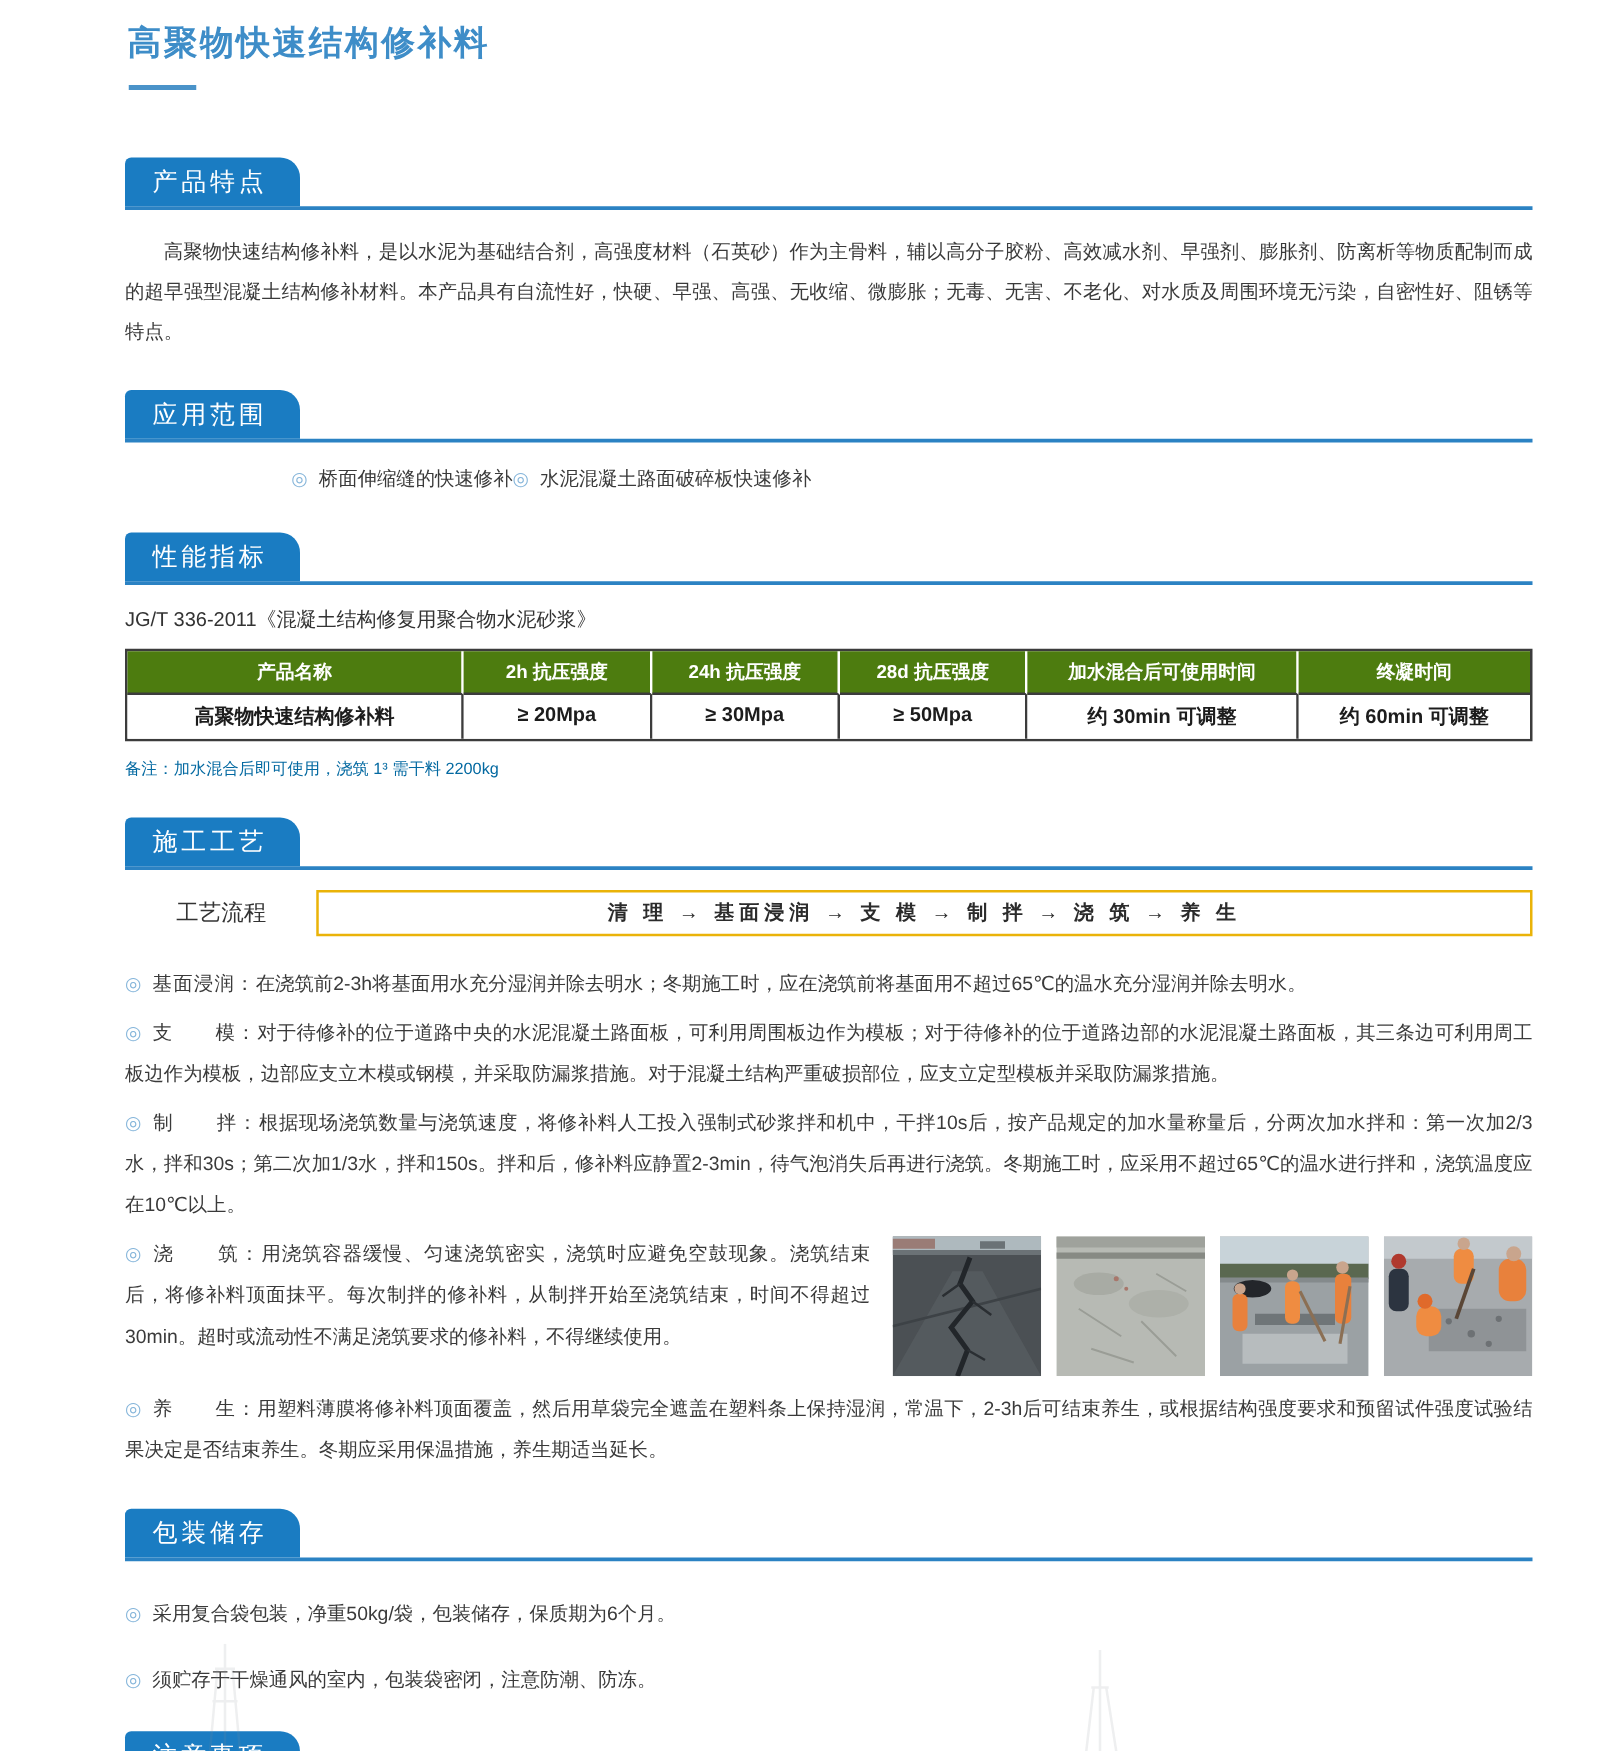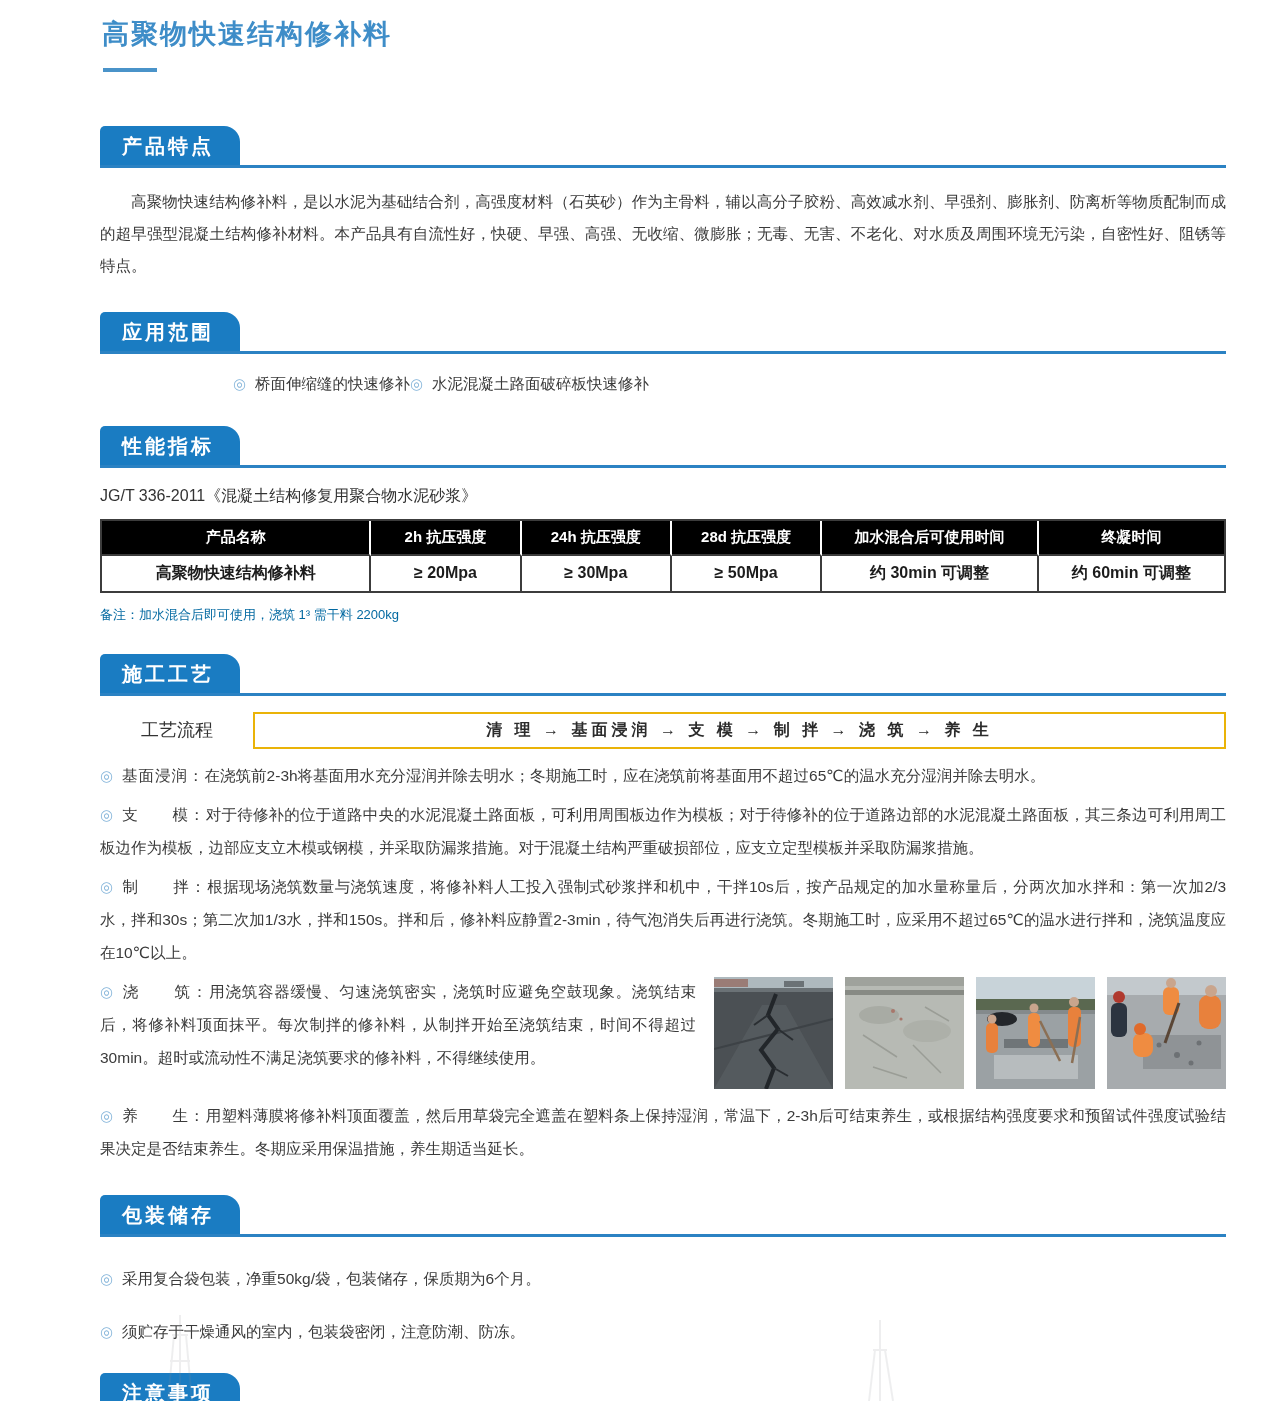--- a/index.html
+++ b/index.html
@@ -12,21 +12,21 @@
   .page{padding:16px 53px 0 100px;position:relative;}
 
   
   .doc-title{font-size:27px;font-weight:700;color:#3e8dc8;letter-spacing:2px;margin:0 0 16px 2px;}
   .title-dash{width:54px;height:4px;background:#4a93c9;margin:0 0 54px 3px;}
 
   
   .sec-head{border-bottom:3px solid #2b82c3;line-height:0;}
   .sec-badge{
     display:inline-block;background:#1a7cc2;color:#fff;
-    font-size:20px;font-weight:700;letter-spacing:3px;
+    font-size:20px;font-weight:400;letter-spacing:3px;
     padding:9px 26px 8px 22px;border-radius:5px 16px 0 0;line-height:1.1;
   }
   .section{margin-top:30px;}
 
   
   .features-p{
     margin:18px 0 0 0;font-size:15.5px;line-height:32px;color:#3a3a3a;
     text-align:justify;text-indent:2em;
   }
 
@@ -35,40 +35,40 @@
   .bullet-line{font-size:15.5px;color:#3a3a3a;line-height:1.5;}
 
   
   .app-row{display:flex;margin-top:18px;}
   .app-item:first-child{width:310px;text-align:right;}
 
   
   .std-caption{margin-top:18px;text-align:left;font-size:16px;color:#333;}
   table.perf{width:100%;border-collapse:separate;border-spacing:0;margin-top:12px;border:2px solid #3c3c3c;}
   table.perf th{
-    background:#000000;color:#fff;font-size:15px;font-weight:600;
+    background:#4d7c0f;color:#fff;font-size:15px;font-weight:600;
     padding:7px 4px;border-right:2px solid #fff;border-bottom:2px solid #3c3c3c;white-space:nowrap;
   }
   table.perf th:last-child{border-right:none;}
   table.perf td{
     background:#fff;color:#1c1c1c;font-size:16px;font-weight:600;text-align:center;
     padding:7px 4px;border-right:2px solid #3c3c3c;white-space:nowrap;
   }
   table.perf td:last-child{border-right:none;}
   .perf-note{margin-top:13px;font-size:13px;color:#0369a1;}
 
   
   .flow-row{display:flex;align-items:center;margin-top:16px;margin-left:41px;}
   .flow-label{width:112px;font-size:18px;color:#333;flex:none;}
   .flow-box{
     flex:1;border:2px solid #eab308;text-align:center;
     font-size:16px;font-weight:600;letter-spacing:4px;color:#2b2b2b;
     padding:6px 0;
   }
-  .steps{margin-top:10px;}
+  .steps{margin-top:22px;}
   .step{margin:6px 0 0 0;font-size:15.5px;line-height:33px;color:#3a3a3a;text-align:justify;}
   .step .term{letter-spacing:1px;}
   .step.clear{clear:both;}
 
   
   .photos{float:right;width:512px;display:flex;gap:12px;margin:8px 0 10px 18px;}
   .photo{width:119px;height:112px;flex:none;overflow:hidden;}
   .photo svg{display:block;width:119px;height:112px;}
 
   

